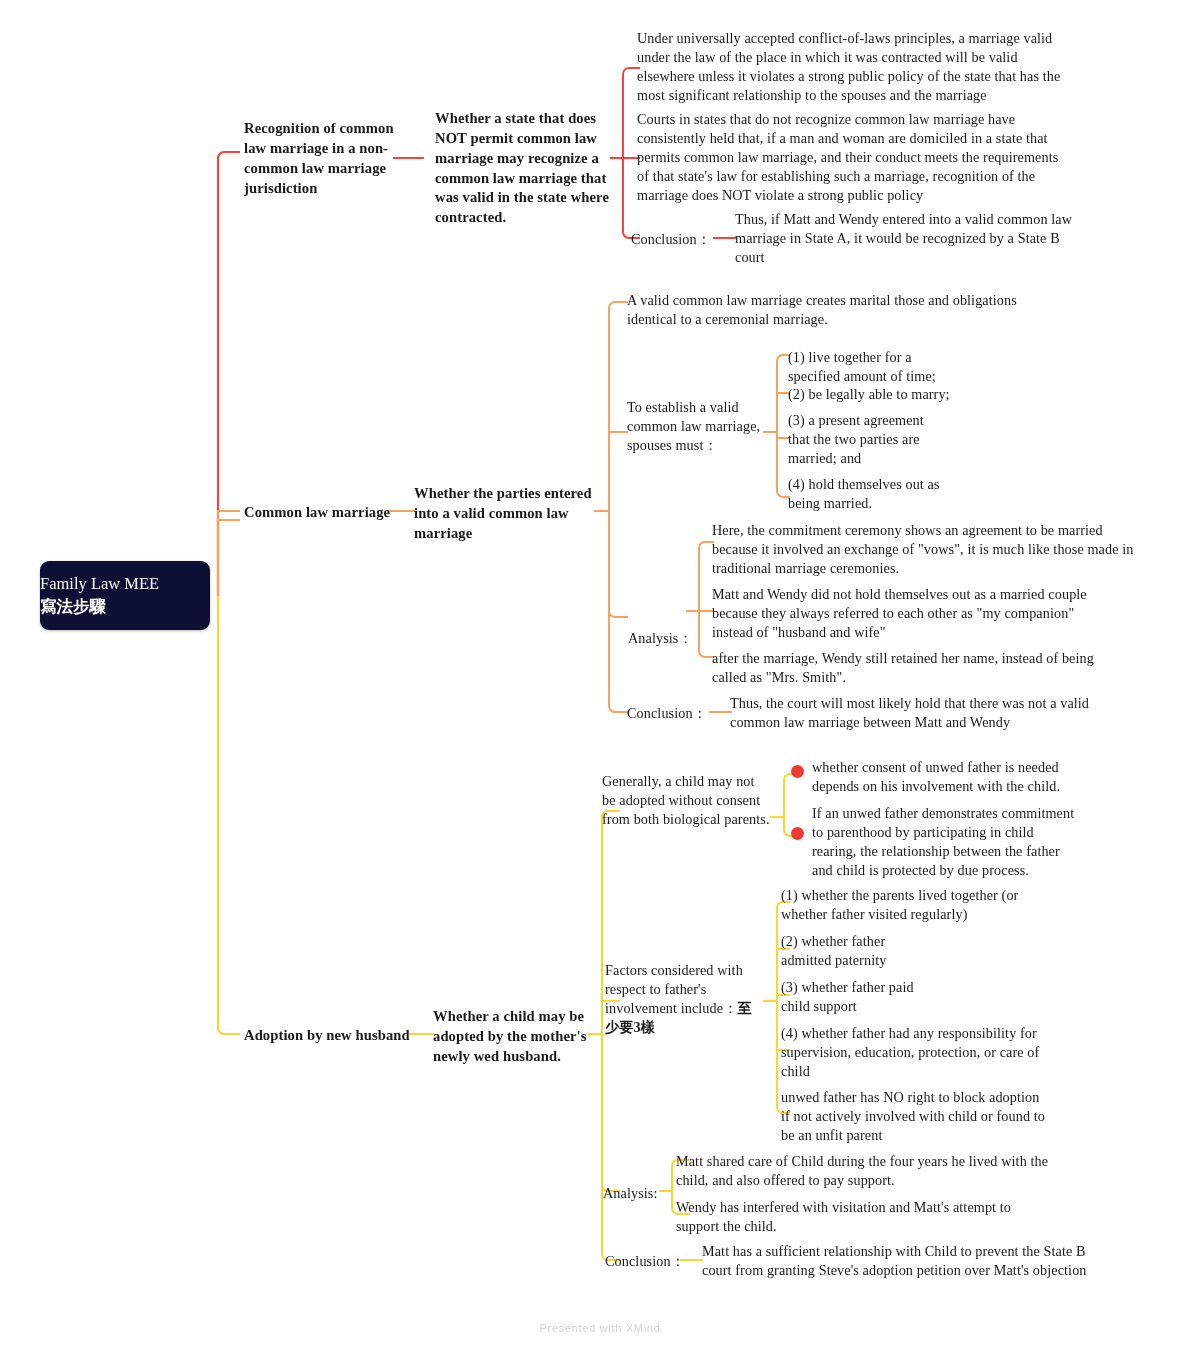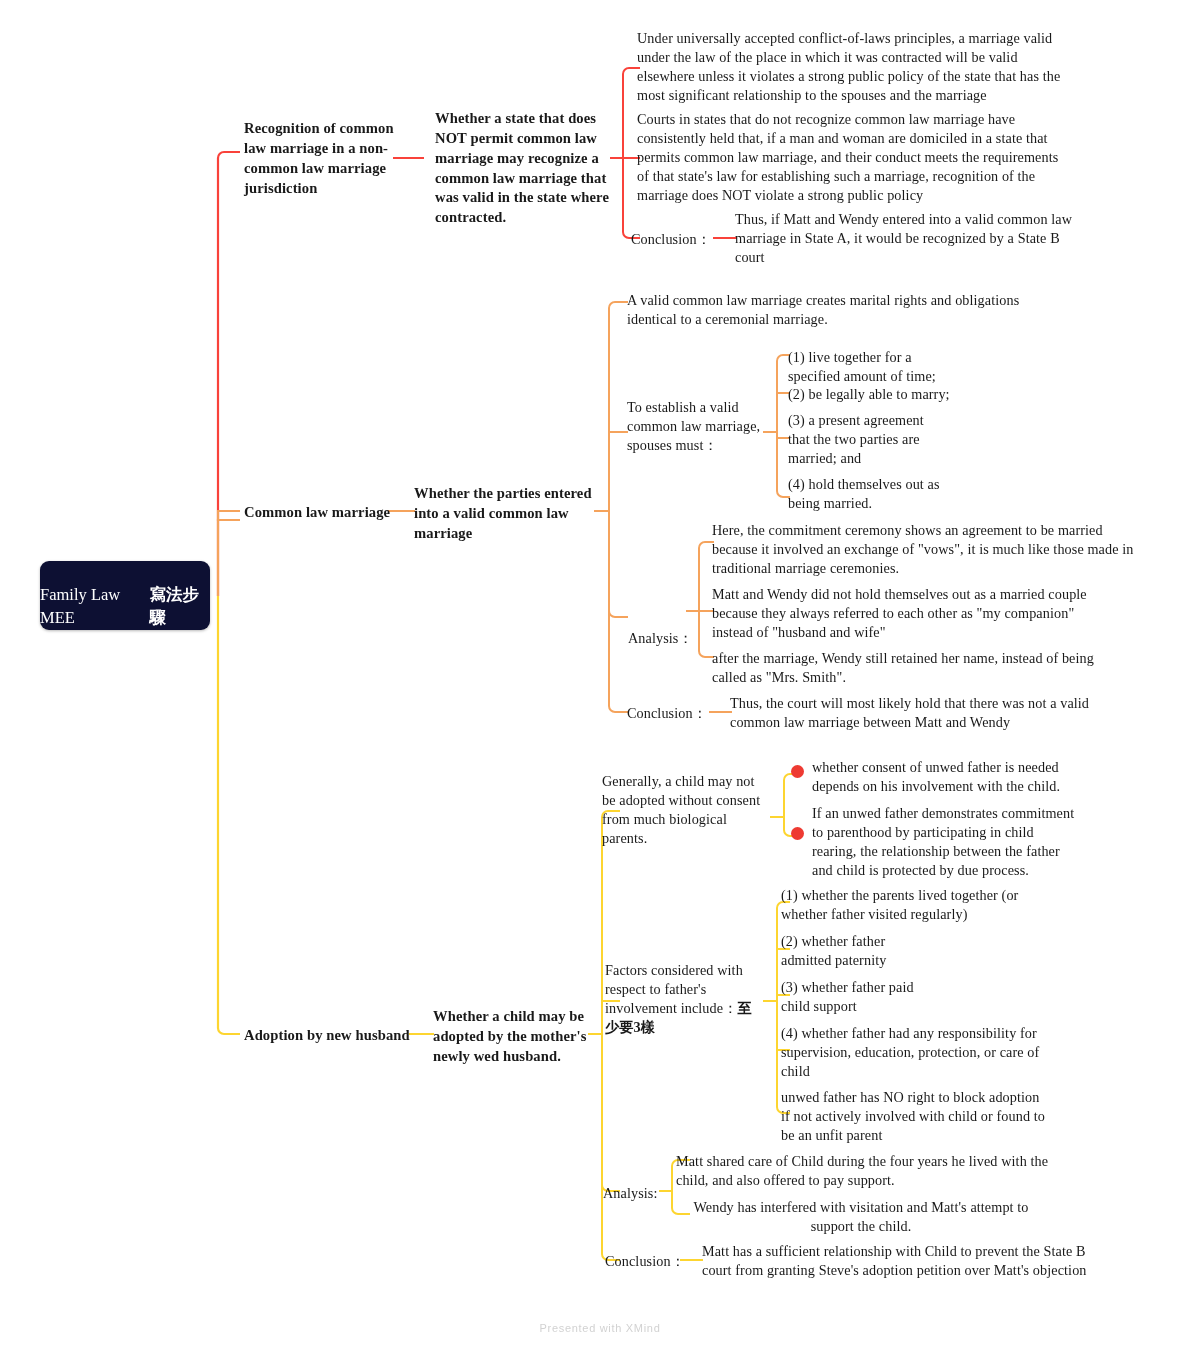--- a/index.html
+++ b/index.html
@@ -38,22 +38,22 @@
   #root-node {
     position: absolute;
     left: 40px;
     top: 561px;
     width: 170px;
     height: 69px;
     background: #0d1033;
     border-radius: 9px;
     color: #ffffff;
     display: flex;
-    flex-direction: row;
-    align-items: flex-end;
+    flex-direction: column;
+    align-items: flex-start;
     justify-content: center;
     font-size: 16.5px;
     line-height: 1.38;
     box-shadow: 0 1px 3px rgba(0,0,0,0.28);
   }
   .dot {
     position: absolute;
     width: 13px;
     height: 13px;
     border-radius: 50%;
@@ -162,21 +162,21 @@
   <div class="node" style="left:637px; top:110px; width:430px;">Courts in states that do not recognize common law marriage have consistently held that, if a man and woman are domiciled in a state that permits common law marriage, and their conduct meets the requirements of that state's law for establishing such a marriage, recognition of the marriage does NOT violate a strong public policy</div>
 
   <div class="node" style="left:631px; top:230px; width:90px;">Conclusion：</div>
 
   <div class="node" style="left:735px; top:210px; width:345px;">Thus, if Matt and Wendy entered into a valid common law marriage in State A, it would be recognized by a State B court</div>
 
   <div class="node lvl1" style="left:244px; top:503px; width:150px;">Common law marriage</div>
 
   <div class="node lvl2" style="left:414px; top:484px; width:182px;">Whether the parties entered into a valid common law marriage</div>
 
-  <div class="node" style="left:627px; top:291px; width:415px;">A valid common law marriage creates marital rights and obligations identical to a ceremonial marriage.</div>
+  <div class="node" style="left:627px; top:291px; width:415px;">A valid common law marriage creates marital those and obligations identical to a ceremonial marriage.</div>
 
   <div class="node" style="left:627px; top:398px; width:140px;">To establish a valid common law marriage, spouses must：</div>
 
   <div class="node" style="left:788px; top:348px; width:150px;">(1) live together for a specified amount of time;</div>
   <div class="node" style="left:788px; top:385px; width:165px;">(2) be legally able to marry;</div>
   <div class="node" style="left:788px; top:411px; width:145px;">(3) a present agreement that the two parties are married; and</div>
   <div class="node" style="left:788px; top:475px; width:155px;">(4) hold themselves out as being married.</div>
 
   <div class="node" style="left:628px; top:629px; width:70px;">Analysis：</div>
 
@@ -184,41 +184,41 @@
   <div class="node" style="left:712px; top:585px; width:405px;">Matt and Wendy did not hold themselves out as a married couple because they always referred to each other as "my companion" instead of "husband and wife"</div>
   <div class="node" style="left:712px; top:649px; width:420px;">after the marriage, Wendy still retained her name, instead of being called as "Mrs. Smith".</div>
 
   <div class="node" style="left:627px; top:704px; width:90px;">Conclusion：</div>
   <div class="node" style="left:730px; top:694px; width:410px;">Thus, the court will most likely hold that there was not a valid common law marriage between Matt and Wendy</div>
 
   <div class="node lvl1" style="left:244px; top:1026px; width:170px;">Adoption by new husband</div>
 
   <div class="node lvl2" style="left:433px; top:1007px; width:162px;">Whether a child may be adopted by the mother's newly wed husband.</div>
 
-  <div class="node" style="left:602px; top:772px; width:168px;">Generally, a child may not be adopted without consent from much biological parents.</div>
+  <div class="node" style="left:602px; top:772px; width:168px;">Generally, a child may not be adopted without consent from both biological parents.</div>
 
   <div class="dot" style="left:791px; top:765px;"></div>
   <div class="node" style="left:812px; top:758px; width:255px;">whether consent of unwed father is needed depends on his involvement with the child.</div>
 
   <div class="dot" style="left:791px; top:827px;"></div>
   <div class="node" style="left:812px; top:804px; width:265px;">If an unwed father demonstrates commitment to parenthood by participating in child rearing, the relationship between the father and child is protected by due process.</div>
 
   <div class="node" style="left:605px; top:961px; width:160px;">
     <span>Factors considered with respect to father's involvement include：</span><span class="cjk">至少要3樣</span>
   </div>
 
   <div class="node" style="left:781px; top:886px; width:270px;">(1) whether the parents lived together (or whether father visited regularly)</div>
   <div class="node" style="left:781px; top:932px; width:140px;">(2) whether father admitted paternity</div>
   <div class="node" style="left:781px; top:978px; width:140px;">(3) whether father paid child support</div>
   <div class="node" style="left:781px; top:1024px; width:270px;">(4) whether father had any responsibility for supervision, education, protection, or care of child</div>
   <div class="node" style="left:781px; top:1088px; width:265px;">unwed father has NO right to block adoption if not actively involved with child or found to be an unfit parent</div>
 
   <div class="node" style="left:603px; top:1184px; width:60px;">Analysis:</div>
 
   <div class="node" style="left:676px; top:1152px; width:390px;">Matt shared care of Child during the four years he lived with the child, and also offered to pay support.</div>
-  <div class="node" style="left:676px; top:1198px; width:370px;text-align:center;">Wendy has interfered with visitation and Matt's attempt to support the child.</div>
+  <div class="node" style="left:676px; top:1198px; width:370px;">Wendy has interfered with visitation and Matt's attempt to support the child.</div>
 
   <div class="node" style="left:605px; top:1252px; width:90px;">Conclusion：</div>
   <div class="node" style="left:702px; top:1242px; width:395px;">Matt has a sufficient relationship with Child to prevent the State B court from granting Steve's adoption petition over Matt's objection</div>
 
   <div id="watermark">Presented with XMind</div>
 
 </div>
 
 </body></html>

